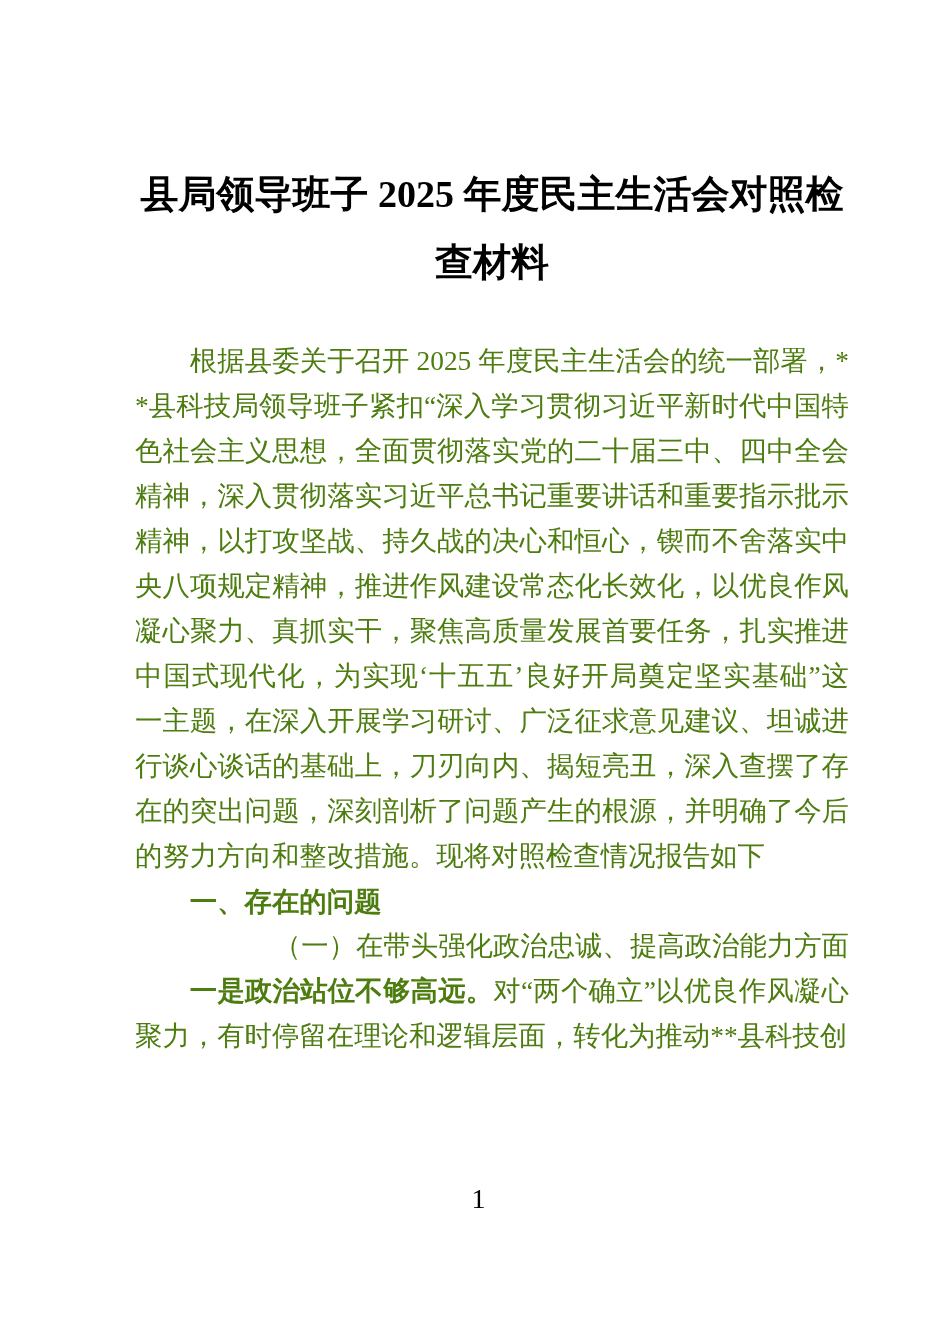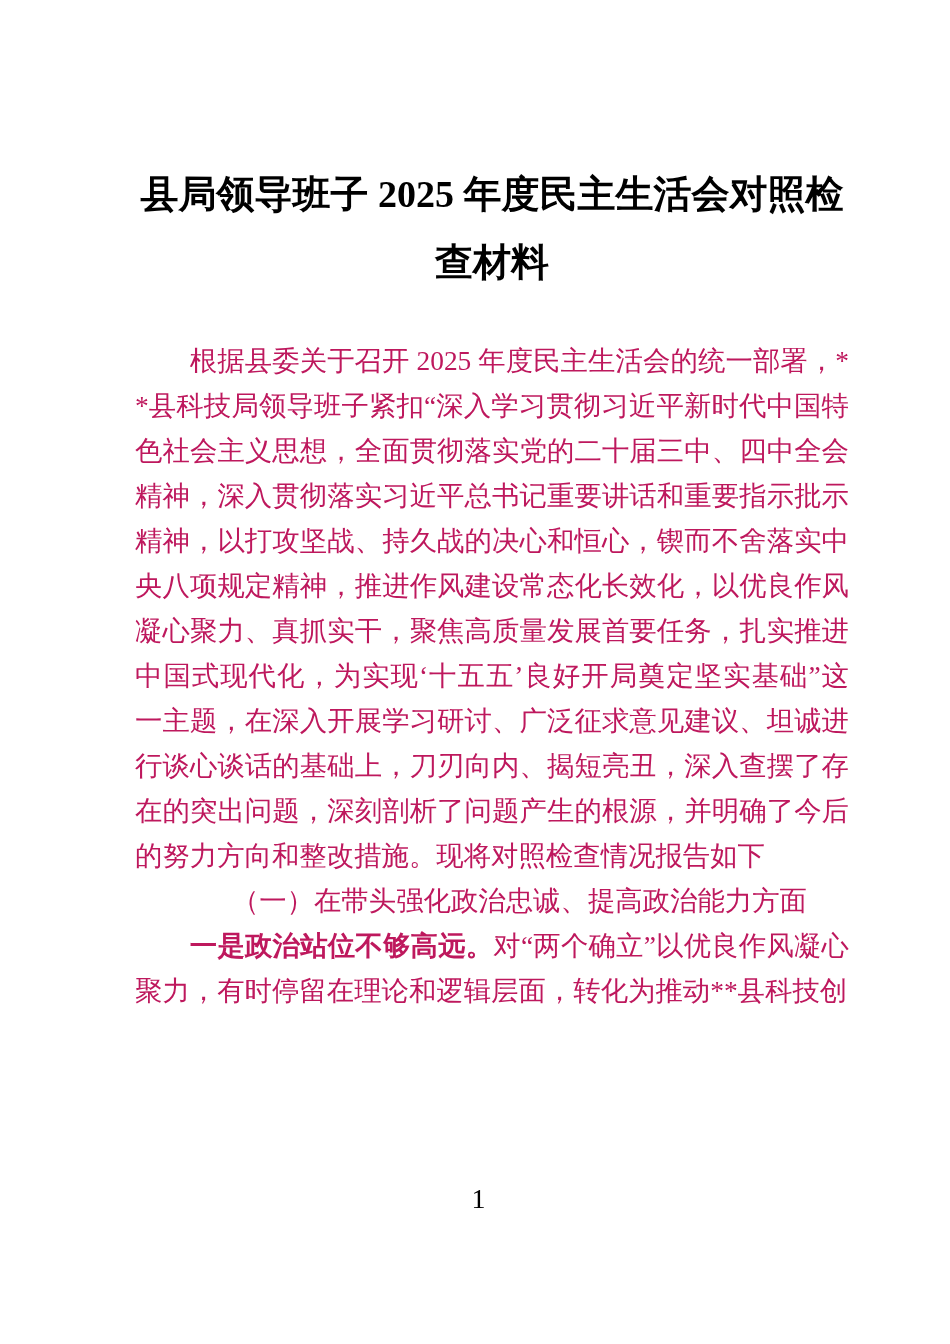--- a/index.html
+++ b/index.html
@@ -32,33 +32,33 @@
     width: 714px;
   }
   .para {
     margin: 0;
     font-family: "Liberation Serif", "DejaVu Serif", serif;
     font-size: 27.4px;
     line-height: 45px;
     text-align: justify;
     text-justify: inter-ideograph;
     text-indent: 2em;
-    color: #be185d;
+    color: #4d7c0f;
     word-break: normal;
     overflow-wrap: break-word;
   }
   .section-heading {
     font-family: "Liberation Sans", "DejaVu Sans", sans-serif;
     font-weight: bold;
     text-align: left;
   }
   .subsection-heading {
     
     font-family: "Liberation Serif", "DejaVu Serif", serif;
-    text-align: center;
+    text-align: right;
   }
   .point-lead {
     font-weight: bold;
   }
   .page-number {
     position: absolute;
     top: 1183px;
     left: 0;
     width: 100%;
     text-align: center;
@@ -72,20 +72,21 @@
 <body>
 
 <div class="page">
 
   <h1 class="doc-title">县局领导班子 2025 年度民主生活会对照检查材料</h1>
 
   <div class="doc-body">
 
     <p class="para">根据县委关于召开 2025 年度民主生活会的统一部署，*​*县科技局领导班子紧扣“深入学习贯彻习近平新时代中国特色社会主义思想，全面贯彻落实党的二十届三中、四中全会精神，深入贯彻落实习近平总书记重要讲话和重要指示批示精神，以打攻坚战、持久战的决心和恒心，锲而不舍落实中央八项规定精神，推进作风建设常态化长效化，以优良作风凝心聚力、真抓实干，聚焦高质量发展首要任务，扎实推进中国式现代化，为实现‘十五五’良好开局奠定坚实基础”这一主题，在深入开展学习研讨、广泛征求意见建议、坦诚进行谈心谈话的基础上，刀刃向内、揭短亮丑，深入查摆了存在的突出问题，深刻剖析了问题产生的根源，并明确了今后的努力方向和整改措施。现将对照检查情况报告如下</p>
 
+    <p class="para section-heading">一、存在的问题</p>
 
 
     <p class="para subsection-heading">（一）在带头强化政治忠诚、提高政治能力方面</p>
 
     <p class="para"><strong class="point-lead">一是政治站位不够高远。</strong><span>对“两个确立”以优良作风凝心聚力，有时停留在理论和逻辑层面，转化为推动**县科技创</span></p>
 
   </div>
 
   <div class="page-number">1</div>
 

